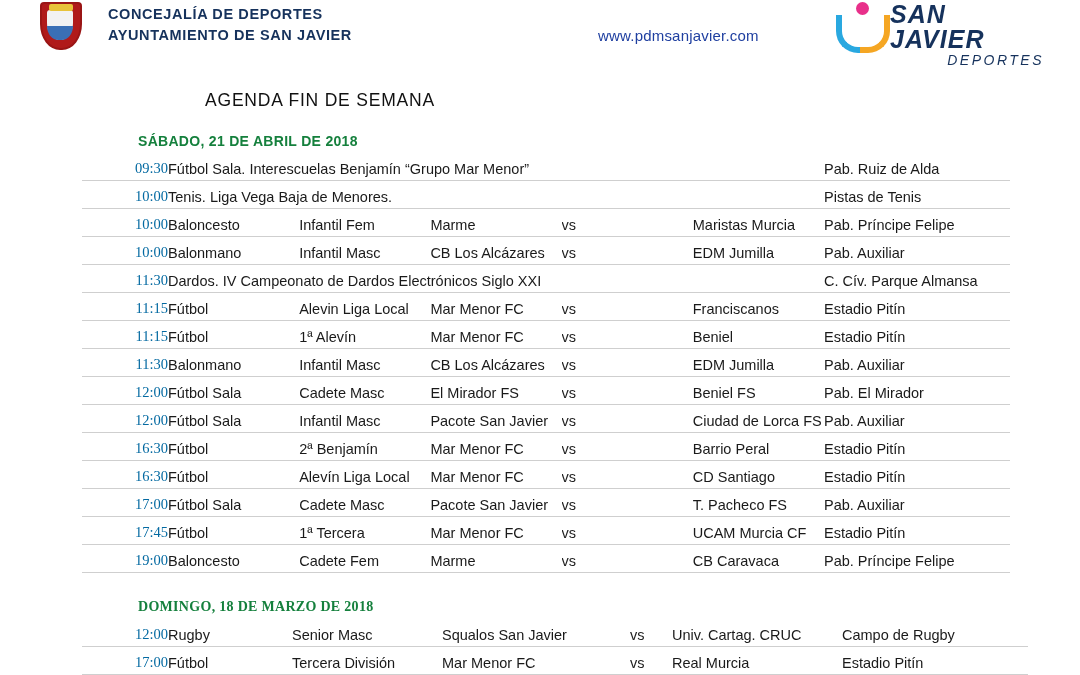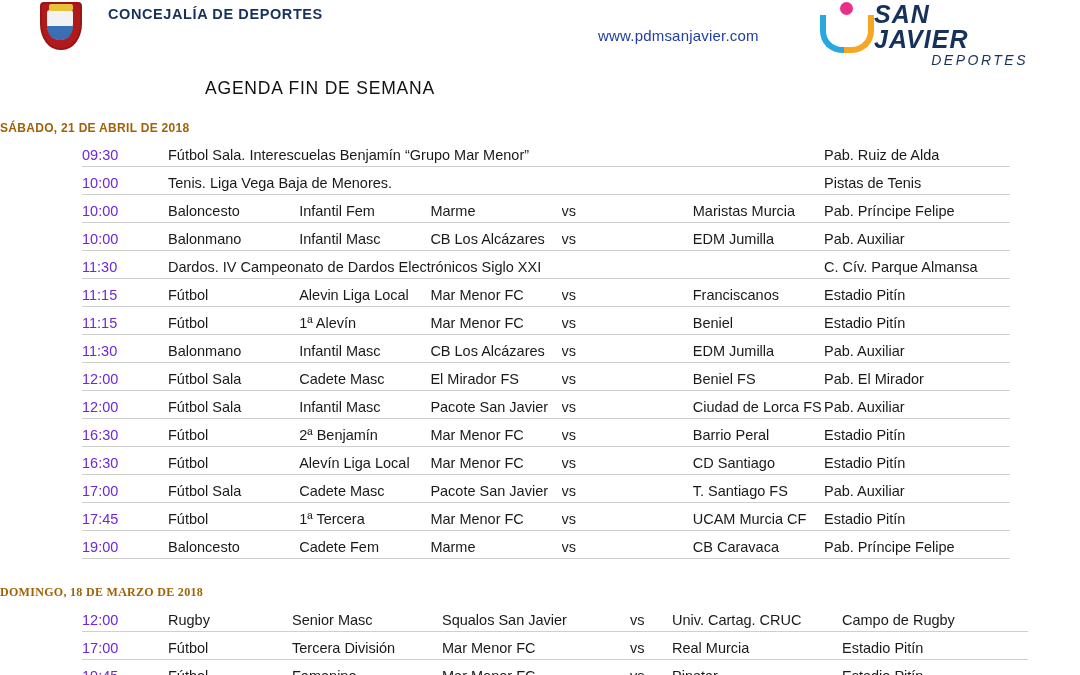--- a/index.html
+++ b/index.html
@@ -83,21 +83,21 @@
     position: absolute;
     left: 598px;
     top: 27px;
     font-size: 15px;
     color: #1f3fa0;
     letter-spacing: 0.2px;
     text-align: right;
   }
   .brand {
     position: absolute;
-    right: 52px;
+    right: 36px;
     top: 0px;
     width: 210px;
     height: 54px;
   }
   .brand-figure {
     position: absolute;
     left: 0;
     top: 2px;
     width: 52px;
     height: 48px;
@@ -148,32 +148,33 @@
     font-size: 14px;
     font-style: italic;
     color: #16325c;
     letter-spacing: 2.5px;
     text-align: right;
     line-height: 1.2;
   }
 
   
   .doc-title {
-    margin: 12px 0 0 205px;
+    margin: 24px 0 0 205px;
     font-size: 17.5px;
     letter-spacing: 0.8px;
     color: #111;
   }
 
   
   .day-header {
-    font-size: 12px;
+    font-size: 14px;
     font-weight: 700;
-    color: #a16207;
+    color: #15803d;
     letter-spacing: 0.3px;
+    padding-left: 138px;
     margin-top: 22px;
     margin-bottom: 4px;
   }
   .day-header.second { margin-top: 26px; font-family: Liberation Serif, serif; }
 
   table.agenda {
     border-collapse: collapse;
     width: 928px;
     margin-left: 82px;
     table-layout: fixed;
@@ -182,22 +183,24 @@
     border-bottom: 1px solid #cfcfcf;
     padding: 3px 0 3px 0;
     font-size: 14.5px;
     vertical-align: bottom;
     height: 21px;
     white-space: nowrap;
     overflow: hidden;
   }
   td.c-time {
     width: 86px;
-    color: #6d28d9;
+    color: #0369a1;
+    text-align: right;
     padding-right: 18px;
+    font-family: Liberation Serif, serif;
   }
   td.c-sport   { width: 124px; }
   td.c-cat     { width: 150px; }
   td.c-home    { width: 188px; }
   td.c-vs      { width: 42px; color: #222; margin-left: 34px; }
   td.c-away    { width: 170px; }
   td.c-venue   { width: 186px; }
   td.c-wide    { }
 </style>
 </head>
@@ -207,20 +210,21 @@
 
   <div class="crest">
     <div class="crest-shield"></div>
     <div class="crest-inner"></div>
     <div class="crest-wave"></div>
     <div class="crest-crown"></div>
   </div>
 
   <div class="header-titles">
     <div class="line">CONCEJALÍA DE DEPORTES</div>
+    <div class="line">AYUNTAMIENTO DE SAN JAVIER</div>
   </div>
 
   <div class="header-web">www.pdmsanjavier.com</div>
 
   <div class="brand">
     <div class="brand-figure">
       <div class="brand-dot"></div>
       <div class="brand-arc-left"></div>
       <div class="brand-arc-right"></div>
     </div>
@@ -332,21 +336,21 @@
           <td class="c-vs">vs</td>
           <td class="c-away">CD Santiago</td>
           <td class="c-venue">Estadio Pitín</td>
         </tr>
         <tr>
           <td class="c-time">17:00</td>
           <td class="c-sport">Fútbol Sala</td>
           <td class="c-cat">Cadete Masc</td>
           <td class="c-home">Pacote San Javier</td>
           <td class="c-vs">vs</td>
-          <td class="c-away">T. Santiago FS</td>
+          <td class="c-away">T. Pacheco FS</td>
           <td class="c-venue">Pab. Auxiliar</td>
         </tr>
         <tr>
           <td class="c-time">17:45</td>
           <td class="c-sport">Fútbol</td>
           <td class="c-cat">1ª Tercera</td>
           <td class="c-home">Mar Menor FC</td>
           <td class="c-vs">vs</td>
           <td class="c-away">UCAM Murcia CF</td>
           <td class="c-venue">Estadio Pitín</td>

